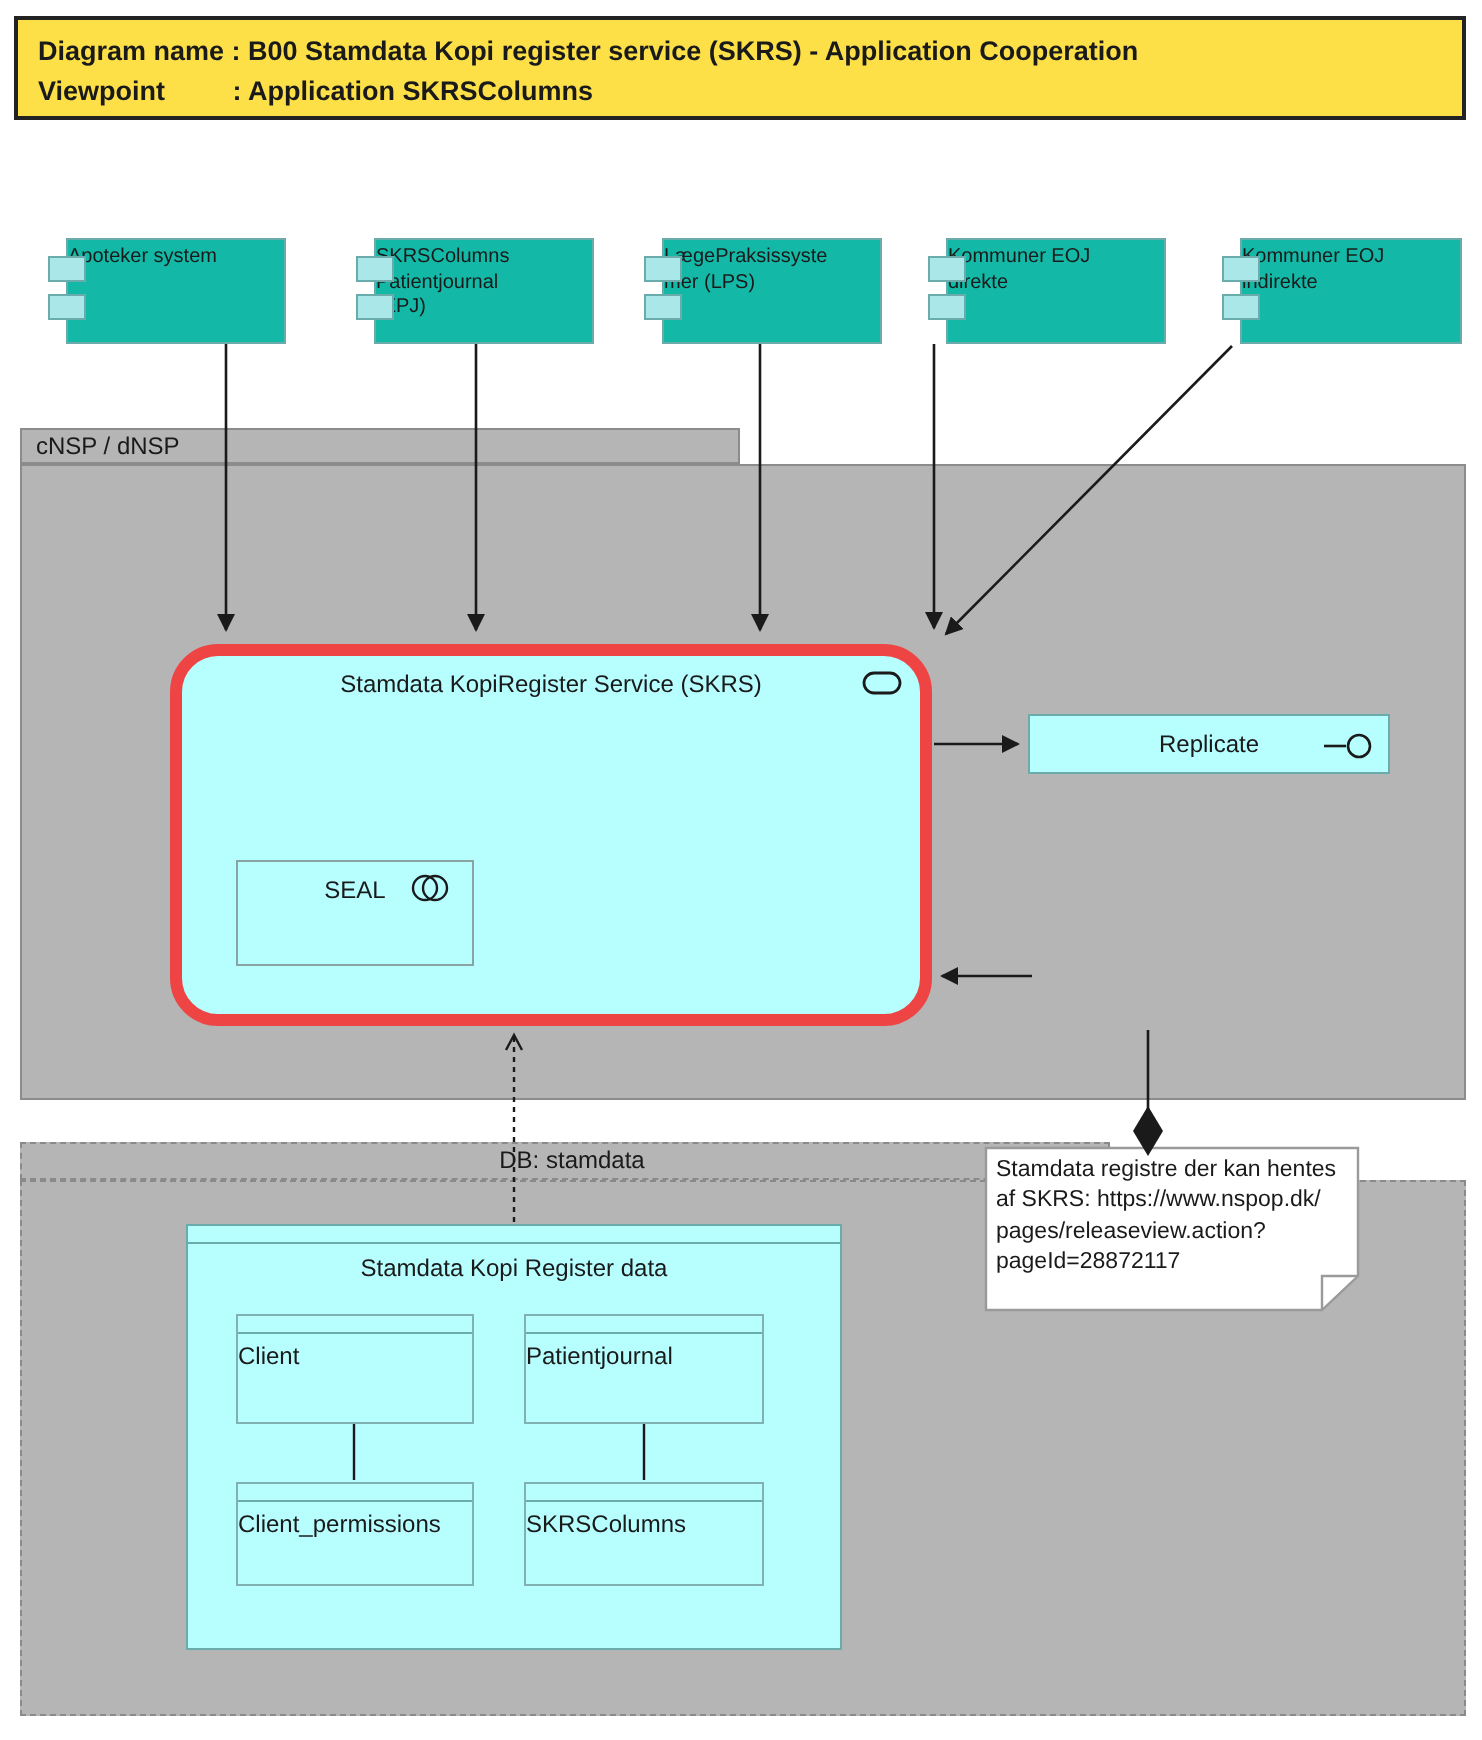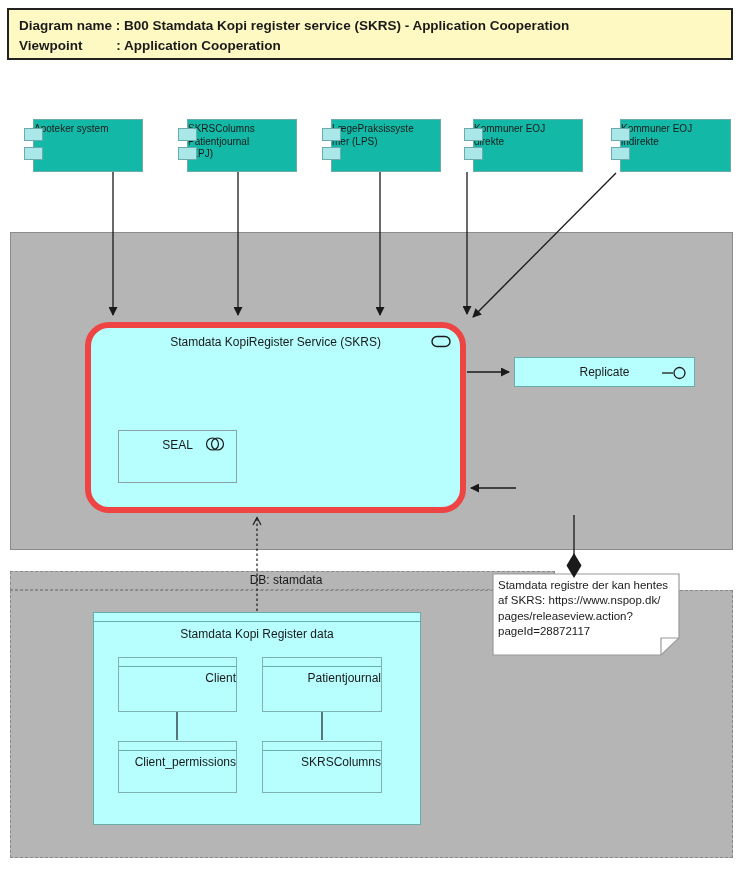--- a/index.html
+++ b/index.html
@@ -8,21 +8,21 @@
     font-family:"Liberation Sans", sans-serif; color:#1a1a1a;
     background:#ffffff; overflow:hidden;
   }
   .abs { position:absolute; }
   .ml { white-space:pre-line; }
   .pre { white-space:pre; }
 
   
   #title-bar {
     left:7px; top:8px; width:726px; height:52px;
-    background:#fef9c3; border:2px solid #222; box-sizing:border-box;
+    background:#fde047; border:2px solid #222; box-sizing:border-box;
     padding:6px 0 0 10px; font-size:13.5px; font-weight:bold; line-height:1.45;
   }
 
   
   .comp {
     background:#14b8a6; border:1px solid #6aabac; box-sizing:border-box;
     font-size:10px; line-height:1.25;
   }
   .comp .lbl { padding-top:3px; }
   .comp .tab {
@@ -66,21 +66,21 @@
   
   #data-object {
     left:93px; top:612px; width:328px; height:213px;
     background:#b7feff; border:1px solid #6aabac; box-sizing:border-box;
     font-size:12px;
   }
   #data-object .band { height:8px; border-bottom:1px solid #6aabac; }
   #data-object > .lbl { text-align:center; padding-top:5px; }
   .tbl {
     position:absolute; background:#b7feff; border:1px solid #7fb0b2;
-    box-sizing:border-box; font-size:12px; text-align:right;
+    box-sizing:border-box; font-size:12px; text-align:left;
   }
   .tbl .band { height:11px; border-bottom:1px solid #7fb0b2; }
   .tbl .lbl { padding-top:4px; }
 
   
   #note-text {
     left:493px; top:574px; width:186px; height:102px; z-index:4;
     box-sizing:border-box; padding:4px 5px; font-size:11.5px; line-height:1.34;
     white-space:pre-line; overflow:hidden;
   }
@@ -88,23 +88,26 @@
   #overlay { left:0; top:0; width:741px; height:870px; z-index:3; pointer-events:none; }
   .z1 { z-index:1; } .z2 { z-index:2; }
 </style>
 </head>
 <body>
 
 <div id="canvas">
 
   <div id="title-bar" class="abs z2">
     <div class="pre">Diagram name : B00 Stamdata Kopi register service (SKRS) - Application Cooperation</div>
-    <div class="pre">Viewpoint         : Application Cooperation</div>
-  </div>
-
+    <div class="pre">Viewpoint         : Application SKRSColumns</div>
+  </div>
+
+  <div class="abs grp-tab z1" style="left:10px; top:214px; width:360px; height:18px;">
+    <span>cNSP / dNSP</span>
+  </div>
   <div class="abs grp-body z1" style="left:10px; top:232px; width:723px; height:318px;"></div>
 
   <div class="abs grp-tab dashed z1" style="left:10px; top:571px; width:545px; height:19px;">
     <span>DB: stamdata</span>
   </div>
   <div class="abs grp-body dashed z1" style="left:10px; top:590px; width:723px; height:268px;"></div>
 
   <div class="abs comp z2" style="left:33px; top:119px; width:110px; height:53px;">
     <div class="tab t1"></div>
     <div class="tab t2"></div>

